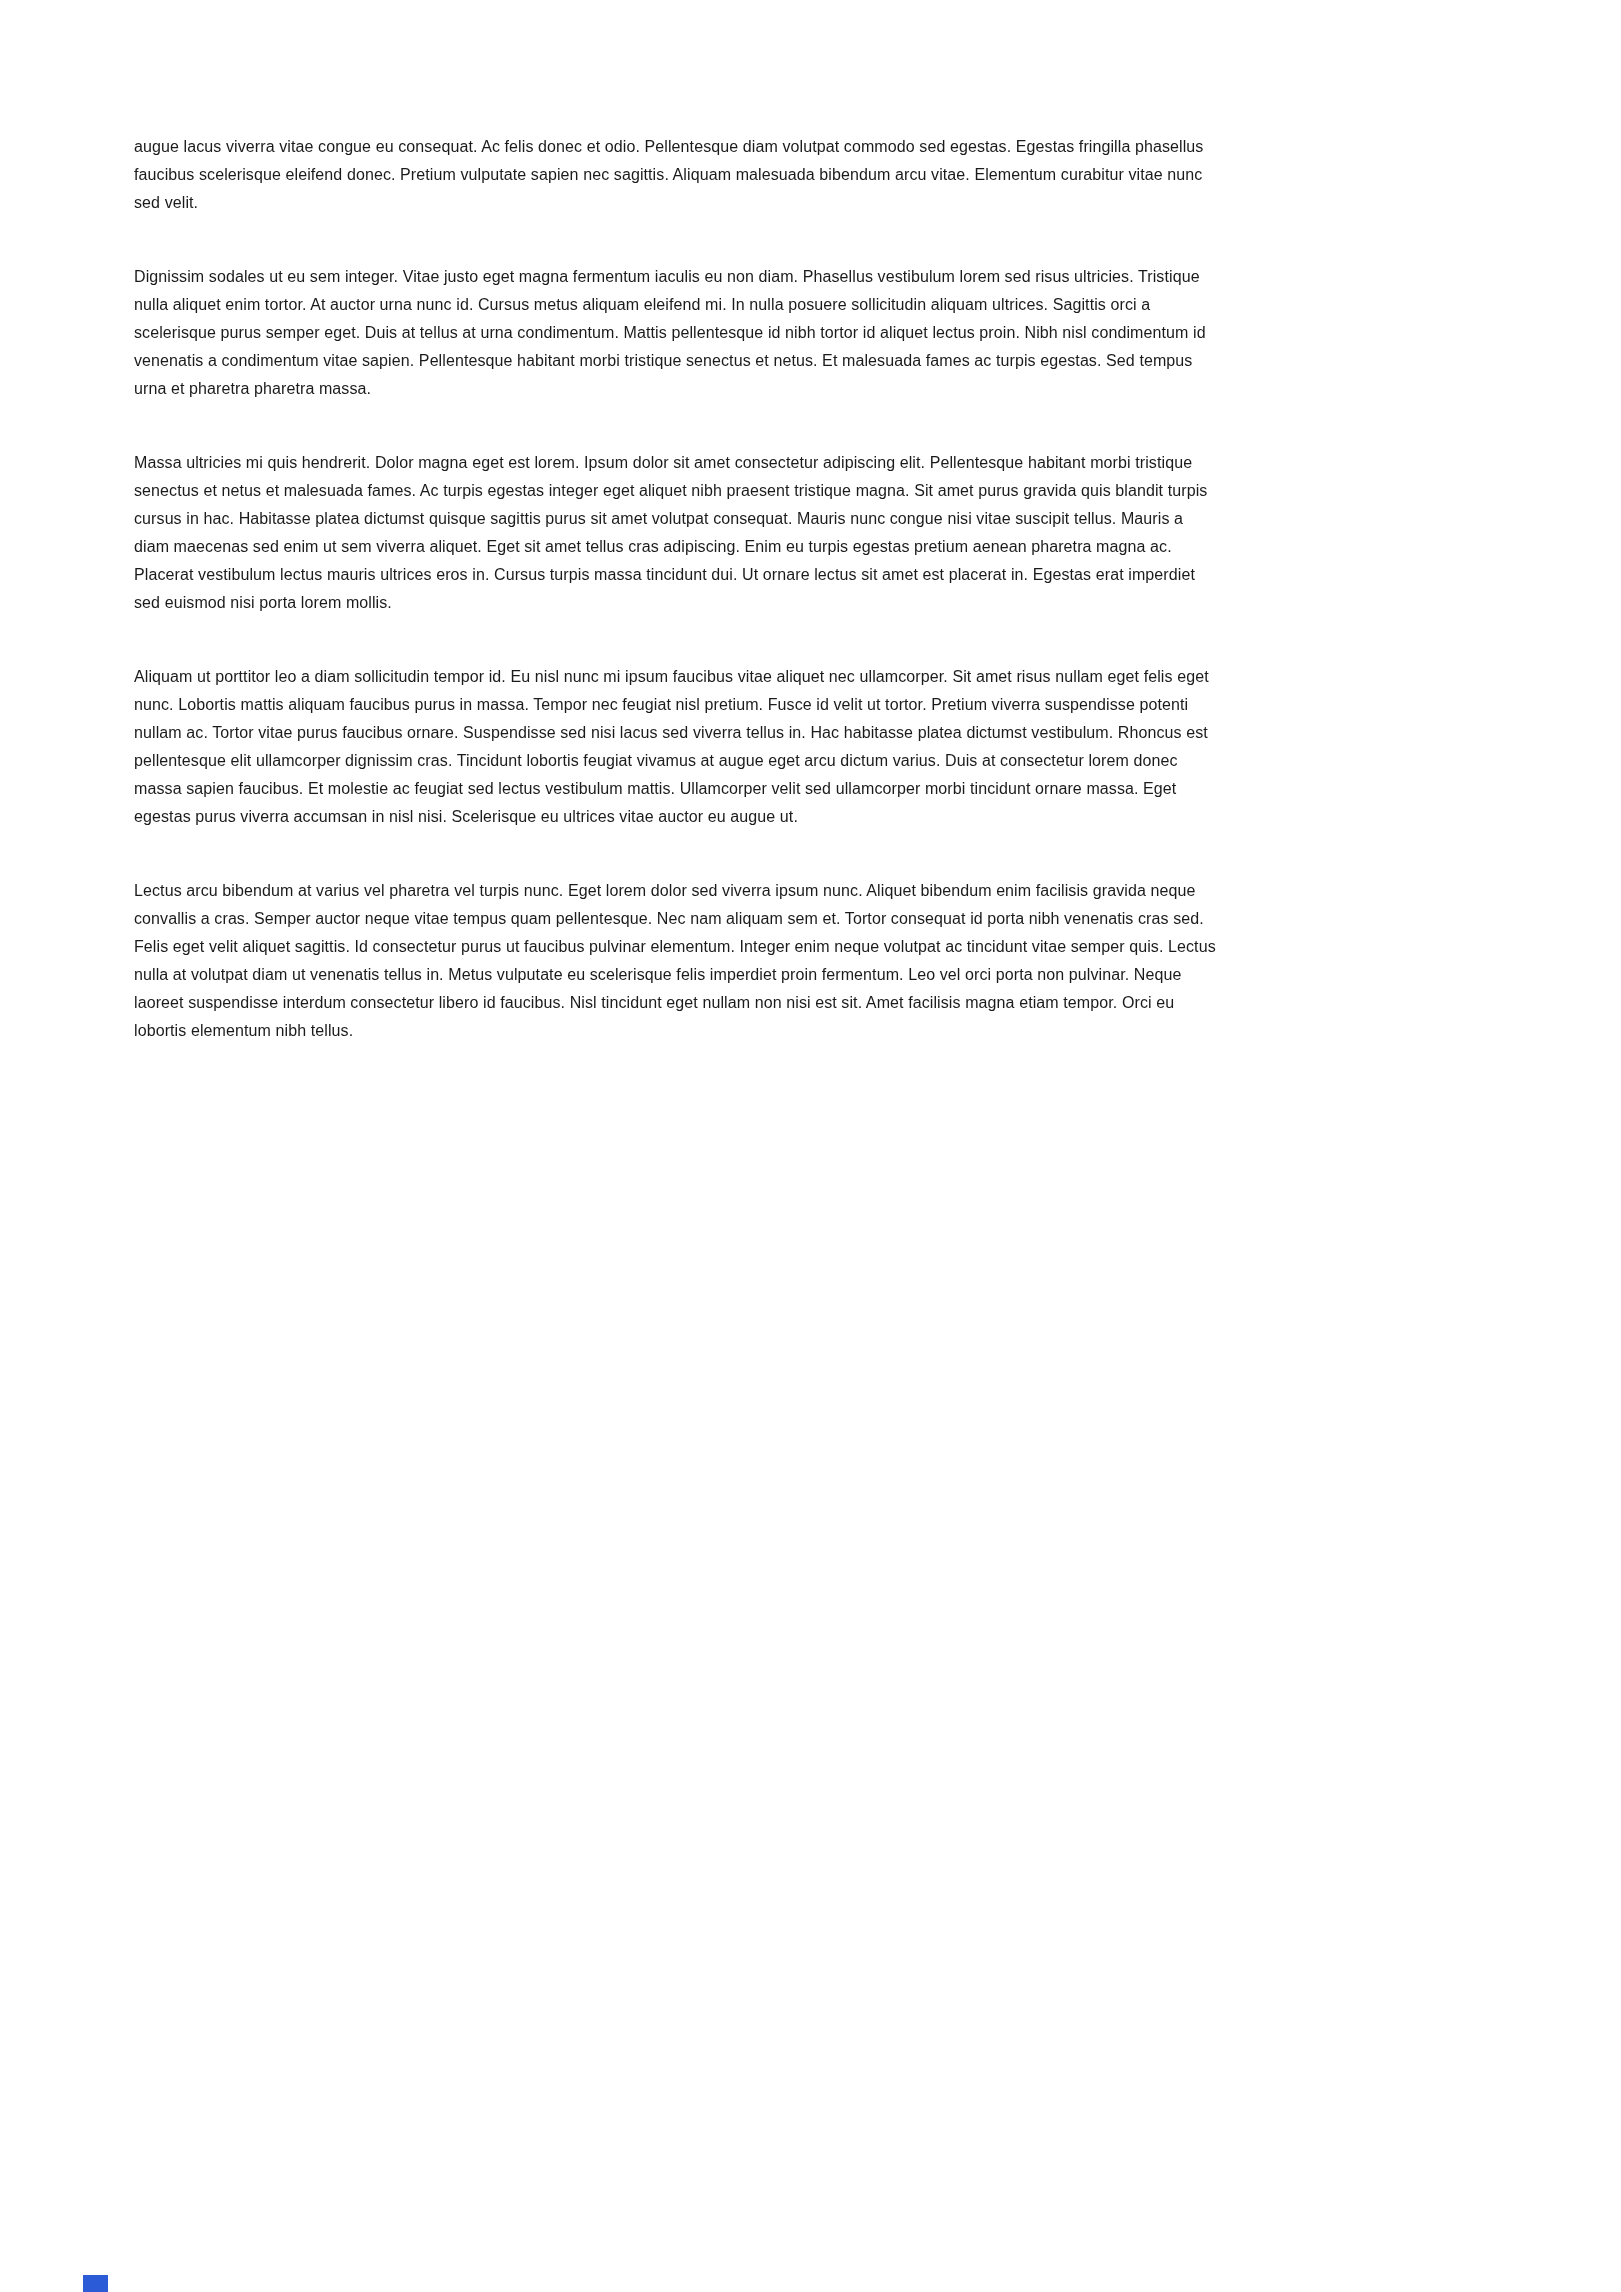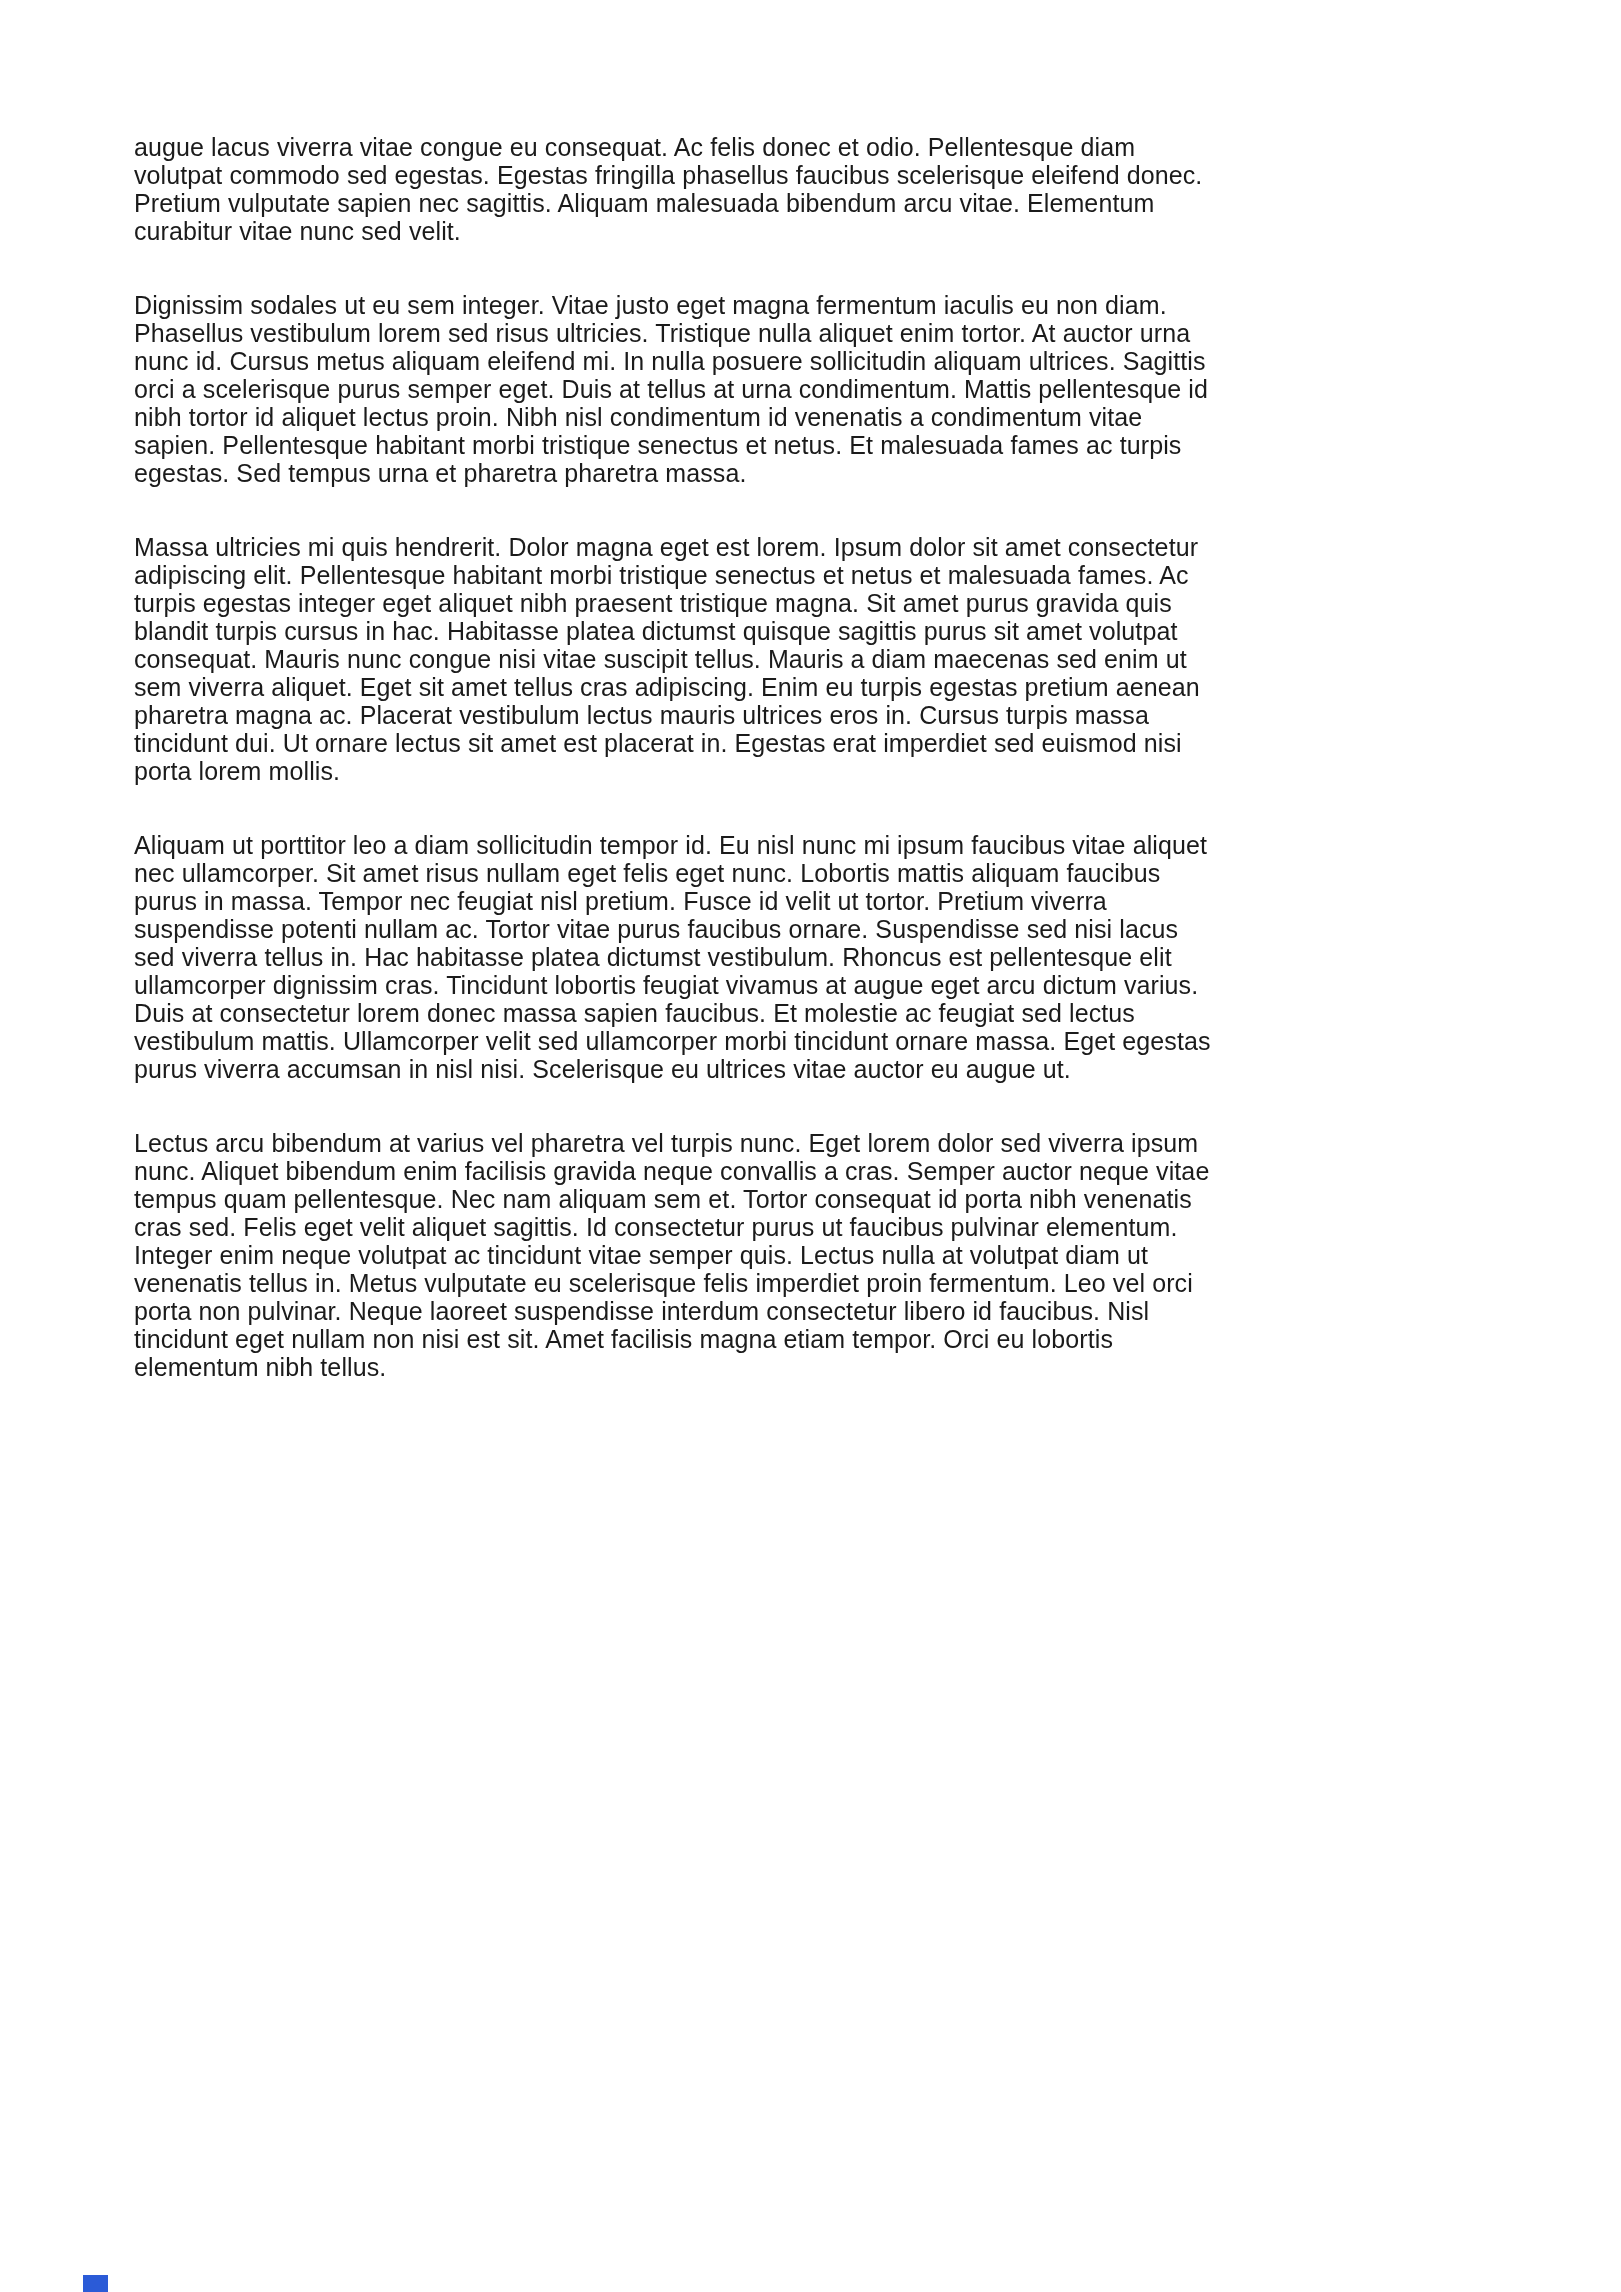--- a/index.html
+++ b/index.html
@@ -18,21 +18,21 @@
     position: absolute;
     inset: 0;
     background: #ffffff;
   }
   .doc-content {
     position: absolute;
     left: 134px;
     top: 133px;
     width: 1088px;
     color: #1b1b1b;
-    font-size: 25px;
+    font-size: 16px;
     line-height: 28px;
     text-align: left;
     letter-spacing: 0.1px;
   }
   .doc-content p {
     margin: 0 0 46px 0;
   }
   .bottom-accent {
     position: absolute;
     left: 83px;

